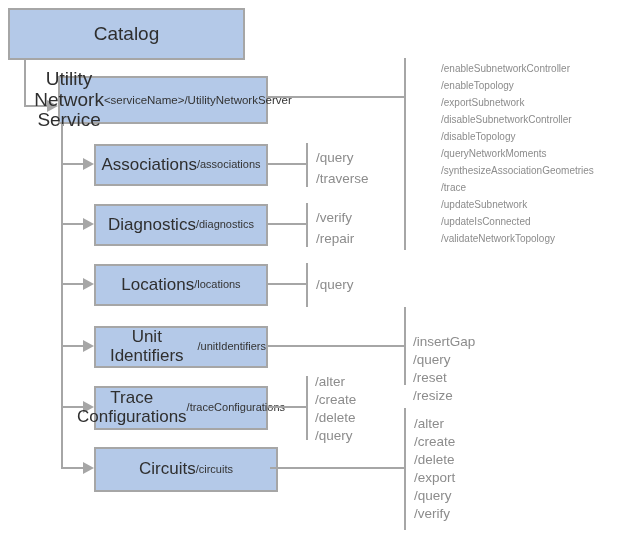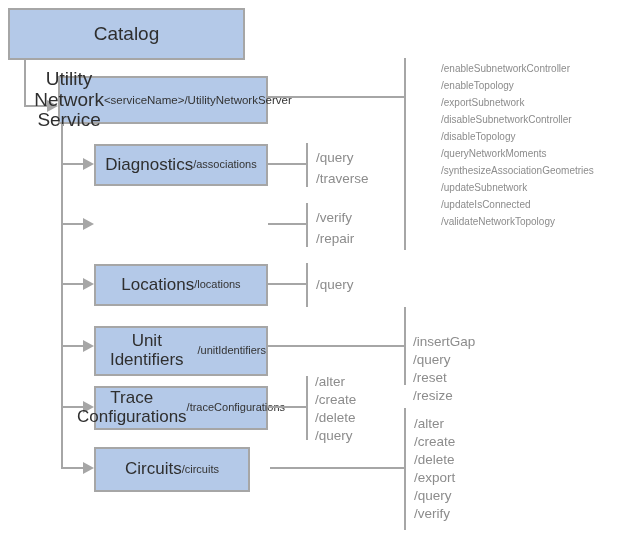--- a/index.html
+++ b/index.html
@@ -67,20 +67,21 @@
   <div class="h-line" style="left:268px; top:96px; width:136px;"></div>
   <div class="v-line" style="left:404px; top:58px; height:192px;"></div>
   <div class="ops f13 lh17" style="left:413px; top:60px;">
     <div class="op">/enableSubnetworkController</div>
     <div class="op">/enableTopology</div>
     <div class="op">/exportSubnetwork</div>
     <div class="op">/disableSubnetworkController</div>
     <div class="op">/disableTopology</div>
     <div class="op">/queryNetworkMoments</div>
     <div class="op">/synthesizeAssociationGeometries</div>
+    <div class="op">/trace</div>
     <div class="op">/updateSubnetwork</div>
     <div class="op">/updateIsConnected</div>
     <div class="op">/validateNetworkTopology</div>
   </div>
 
   <div class="v-line" style="left:61px; top:124px; height:345px;"></div>
 
   <div class="h-line" style="left:61px; top:163px; width:23px;"></div>
   <div class="arrow-right" style="left:83px; top:158px;"></div>
 
@@ -93,48 +94,52 @@
   <div class="h-line" style="left:61px; top:345px; width:23px;"></div>
   <div class="arrow-right" style="left:83px; top:340px;"></div>
 
   <div class="h-line" style="left:61px; top:406px; width:23px;"></div>
   <div class="arrow-right" style="left:83px; top:401px;"></div>
 
   <div class="h-line" style="left:61px; top:467px; width:23px;"></div>
   <div class="arrow-right" style="left:83px; top:462px;"></div>
 
   <div class="node" style="left:94px; top:144px; width:174px; height:42px;">
-    <div class="node-title-sm">Diagnostics</div>
+    <div class="node-title-sm">Associations</div>
     <div class="node-sub">/associations</div>
   </div>
   <div class="h-line" style="left:268px; top:163px; width:38px;"></div>
   <div class="v-line" style="left:306px; top:143px; height:44px;"></div>
   <div class="ops f135 lh21" style="left:316px; top:147px;">
     <div class="op">/query</div>
     <div class="op">/traverse</div>
   </div>
 
+  <div class="node" style="left:94px; top:204px; width:174px; height:42px;">
+    <div class="node-title-sm">Diagnostics</div>
+    <div class="node-sub">/diagnostics</div>
+  </div>
   <div class="h-line" style="left:268px; top:223px; width:38px;"></div>
   <div class="v-line" style="left:306px; top:203px; height:44px;"></div>
   <div class="ops f135 lh21" style="left:316px; top:207px;">
     <div class="op">/verify</div>
     <div class="op">/repair</div>
   </div>
 
   <div class="node" style="left:94px; top:264px; width:174px; height:42px;">
     <div class="node-title-sm">Locations</div>
     <div class="node-sub">/locations</div>
   </div>
   <div class="h-line" style="left:268px; top:283px; width:38px;"></div>
   <div class="v-line" style="left:306px; top:263px; height:44px;"></div>
   <div class="ops f135 lh20" style="left:316px; top:275px;">
     <div class="op">/query</div>
   </div>
 
-  <div class="node" style="left:94px; top:326px; width:174px; height:50px;">
+  <div class="node" style="left:94px; top:326px; width:174px; height:42px;">
     <div class="node-title-sm">Unit Identifiers</div>
     <div class="node-sub">/unitIdentifiers</div>
   </div>
   <div class="h-line" style="left:268px; top:345px; width:136px;"></div>
   <div class="v-line" style="left:404px; top:307px; height:78px;"></div>
   <div class="ops f135 lh18" style="left:413px; top:309px;margin-top:24px;">
     <div class="op">/insertGap</div>
     <div class="op">/query</div>
     <div class="op">/reset</div>
     <div class="op">/resize</div>
@@ -146,21 +151,21 @@
   </div>
   <div class="h-line" style="left:268px; top:406px; width:38px;"></div>
   <div class="v-line" style="left:306px; top:376px; height:64px;"></div>
   <div class="ops f135 lh18" style="left:315px; top:373px;">
     <div class="op">/alter</div>
     <div class="op">/create</div>
     <div class="op">/delete</div>
     <div class="op">/query</div>
   </div>
 
-  <div class="node" style="left:94px; top:447px; width:156px; height:45px;">
+  <div class="node" style="left:94px; top:447px; width:184px; height:45px;">
     <div class="node-title-sm">Circuits</div>
     <div class="node-sub">/circuits</div>
   </div>
   <div class="h-line" style="left:270px; top:467px; width:134px;"></div>
   <div class="v-line" style="left:404px; top:408px; height:122px;"></div>
   <div class="ops f135 lh18" style="left:414px; top:415px;">
     <div class="op">/alter</div>
     <div class="op">/create</div>
     <div class="op">/delete</div>
     <div class="op">/export</div>

